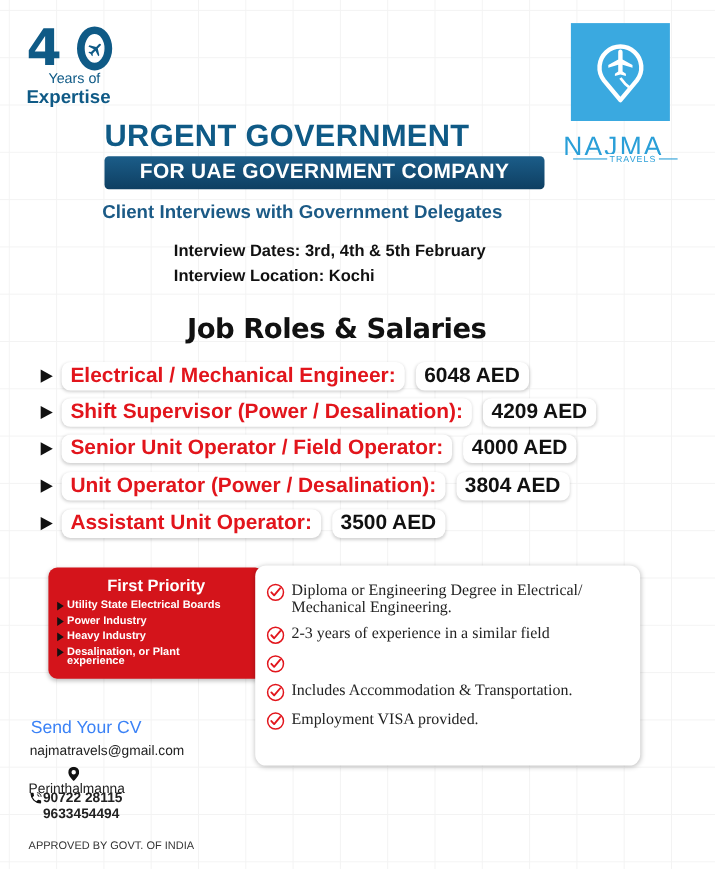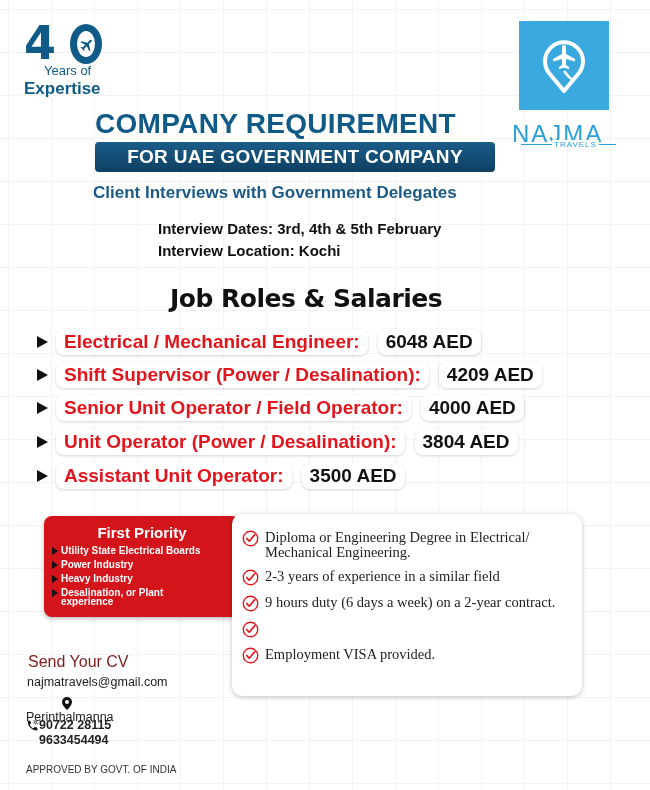--- a/index.html
+++ b/index.html
@@ -54,21 +54,21 @@
   .priority-title { font-size: 15px; font-weight: bold; text-align: center; margin-bottom: 2px; }
   .priority-item { display: flex; align-items: flex-start; font-size: 10px; font-weight: bold; line-height: 9px; margin-top: 5px; }
   .priority-item .tri { width: 0; height: 0; border-top: 4px solid transparent; border-bottom: 4px solid transparent; border-left: 6px solid #111; margin-right: 3px; margin-top: 1px; flex: none; }
 
   
   .req-card { left: 232px; top: 514px; width: 350px; height: 182px; background: #fff; border-radius: 10px; box-shadow: 0 1px 5px rgba(0,0,0,0.25); padding: 16px 10px 0 10px; }
   .req-item { display: flex; align-items: flex-start; font-family: "Liberation Serif", serif; font-size: 14.5px; color: #222; line-height: 15px; margin-bottom: 9px; }
   .req-item .check { flex: none; width: 17px; height: 17px; margin-right: 6px; margin-top: 0; }
 
   
-  .send-cv { left: 28px; top: 653px; font-size: 16px; color: #7f1d1d; }
+  .send-cv { left: 28px; top: 653px; font-size: 16px; color: #3b82f6; }
   .email { left: 27px; top: 675px; font-size: 12.5px; color: #222; }
   .loc { left: 26px; top: 697px; display: flex; align-items: center; font-size: 12.5px; color: #222; flex-direction: column; }
   .loc svg { margin-right: 6px; }
   .phone { left: 26px; top: 718px; display: flex; align-items: flex-start; font-size: 12.5px; color: #222; }
   .phone svg { margin-top: 1px; }
   .phone-nums { line-height: 15px; font-weight: bold; }
   .approved { left: 26px; top: 764px; font-size: 10px; color: #333; }
 </style>
 </head>
 <body>
@@ -88,21 +88,21 @@
   <svg width="46" height="60" viewBox="0 0 46 60">
     <path d="M23 56 L8 38 A19 19 0 1 1 38 38 Z" fill="none" stroke="#fff" stroke-width="4" stroke-linejoin="round"></path>
     <path fill="#fff" d="M23 10 c1.2 0 2 1 2 2.2 V19 l9 5 v2.5 l-9-2.6 V30 l3 2 v2 l-5-1.3 -5 1.3 v-2 l3-2 v-6.1 l-9 2.6 V24 l9-5 v-6.8 c0-1.2 .8-2.2 2-2.2z"></path>
     <path d="M23 36 q4 6 10 10" stroke="#fff" stroke-width="2.5" fill="none"></path>
   </svg>
 </div>
 <div class="abs najma-name">NAJMA</div>
 <div class="abs najma-line"></div>
 <div class="abs najma-sub"><span style="background:#fff;padding:0 2px;">TRAVELS</span></div>
 
-<div class="abs headline">COMPANY REQUIREMENT</div>
+<div class="abs headline">URGENT GOVERNMENT</div>
 <div class="abs banner">FOR UAE GOVERNMENT COMPANY</div>
 <div class="abs subline">Client Interviews with Government Delegates</div>
 
 <div class="abs info info-dates">Interview Dates: 3rd, 4th &amp; 5th February</div>
 <div class="abs info info-loc">Interview Location: Kochi</div>
 
 <div class="abs roles-title">Job Roles &amp; Salaries</div>
 
 <div class="job-row" style="top:328px">
   <span class="job-arrow"></span>
@@ -163,27 +163,27 @@
         <circle cx="10" cy="10" r="8.5" fill="none" stroke="#e2151c" stroke-width="1.6"></circle>
         <path d="M5.5 10 l3 3.2 L15 5.5" fill="none" stroke="#e2151c" stroke-width="2" stroke-linecap="round" stroke-linejoin="round"></path>
       </svg>
     <span>2-3 years of experience in a similar field</span>
   </div>
   <div class="req-item">
     <svg class="check" viewBox="0 0 20 20">
         <circle cx="10" cy="10" r="8.5" fill="none" stroke="#e2151c" stroke-width="1.6"></circle>
         <path d="M5.5 10 l3 3.2 L15 5.5" fill="none" stroke="#e2151c" stroke-width="2" stroke-linecap="round" stroke-linejoin="round"></path>
       </svg>
-    <span>9 hours duty (6 days a week) on a 2-year contract.</span>
-  </div>
-  <div class="req-item">
-    <svg class="check" viewBox="0 0 20 20">
-        <circle cx="10" cy="10" r="8.5" fill="none" stroke="#e2151c" stroke-width="1.6"></circle>
-        <path d="M5.5 10 l3 3.2 L15 5.5" fill="none" stroke="#e2151c" stroke-width="2" stroke-linecap="round" stroke-linejoin="round"></path>
-      </svg>
+  </div>
+  <div class="req-item">
+    <svg class="check" viewBox="0 0 20 20">
+        <circle cx="10" cy="10" r="8.5" fill="none" stroke="#e2151c" stroke-width="1.6"></circle>
+        <path d="M5.5 10 l3 3.2 L15 5.5" fill="none" stroke="#e2151c" stroke-width="2" stroke-linecap="round" stroke-linejoin="round"></path>
+      </svg>
+    <span>Includes Accommodation &amp; Transportation.</span>
   </div>
   <div class="req-item">
     <svg class="check" viewBox="0 0 20 20">
         <circle cx="10" cy="10" r="8.5" fill="none" stroke="#e2151c" stroke-width="1.6"></circle>
         <path d="M5.5 10 l3 3.2 L15 5.5" fill="none" stroke="#e2151c" stroke-width="2" stroke-linecap="round" stroke-linejoin="round"></path>
       </svg>
     <span>Employment VISA provided.</span>
   </div>
 </div>
 

